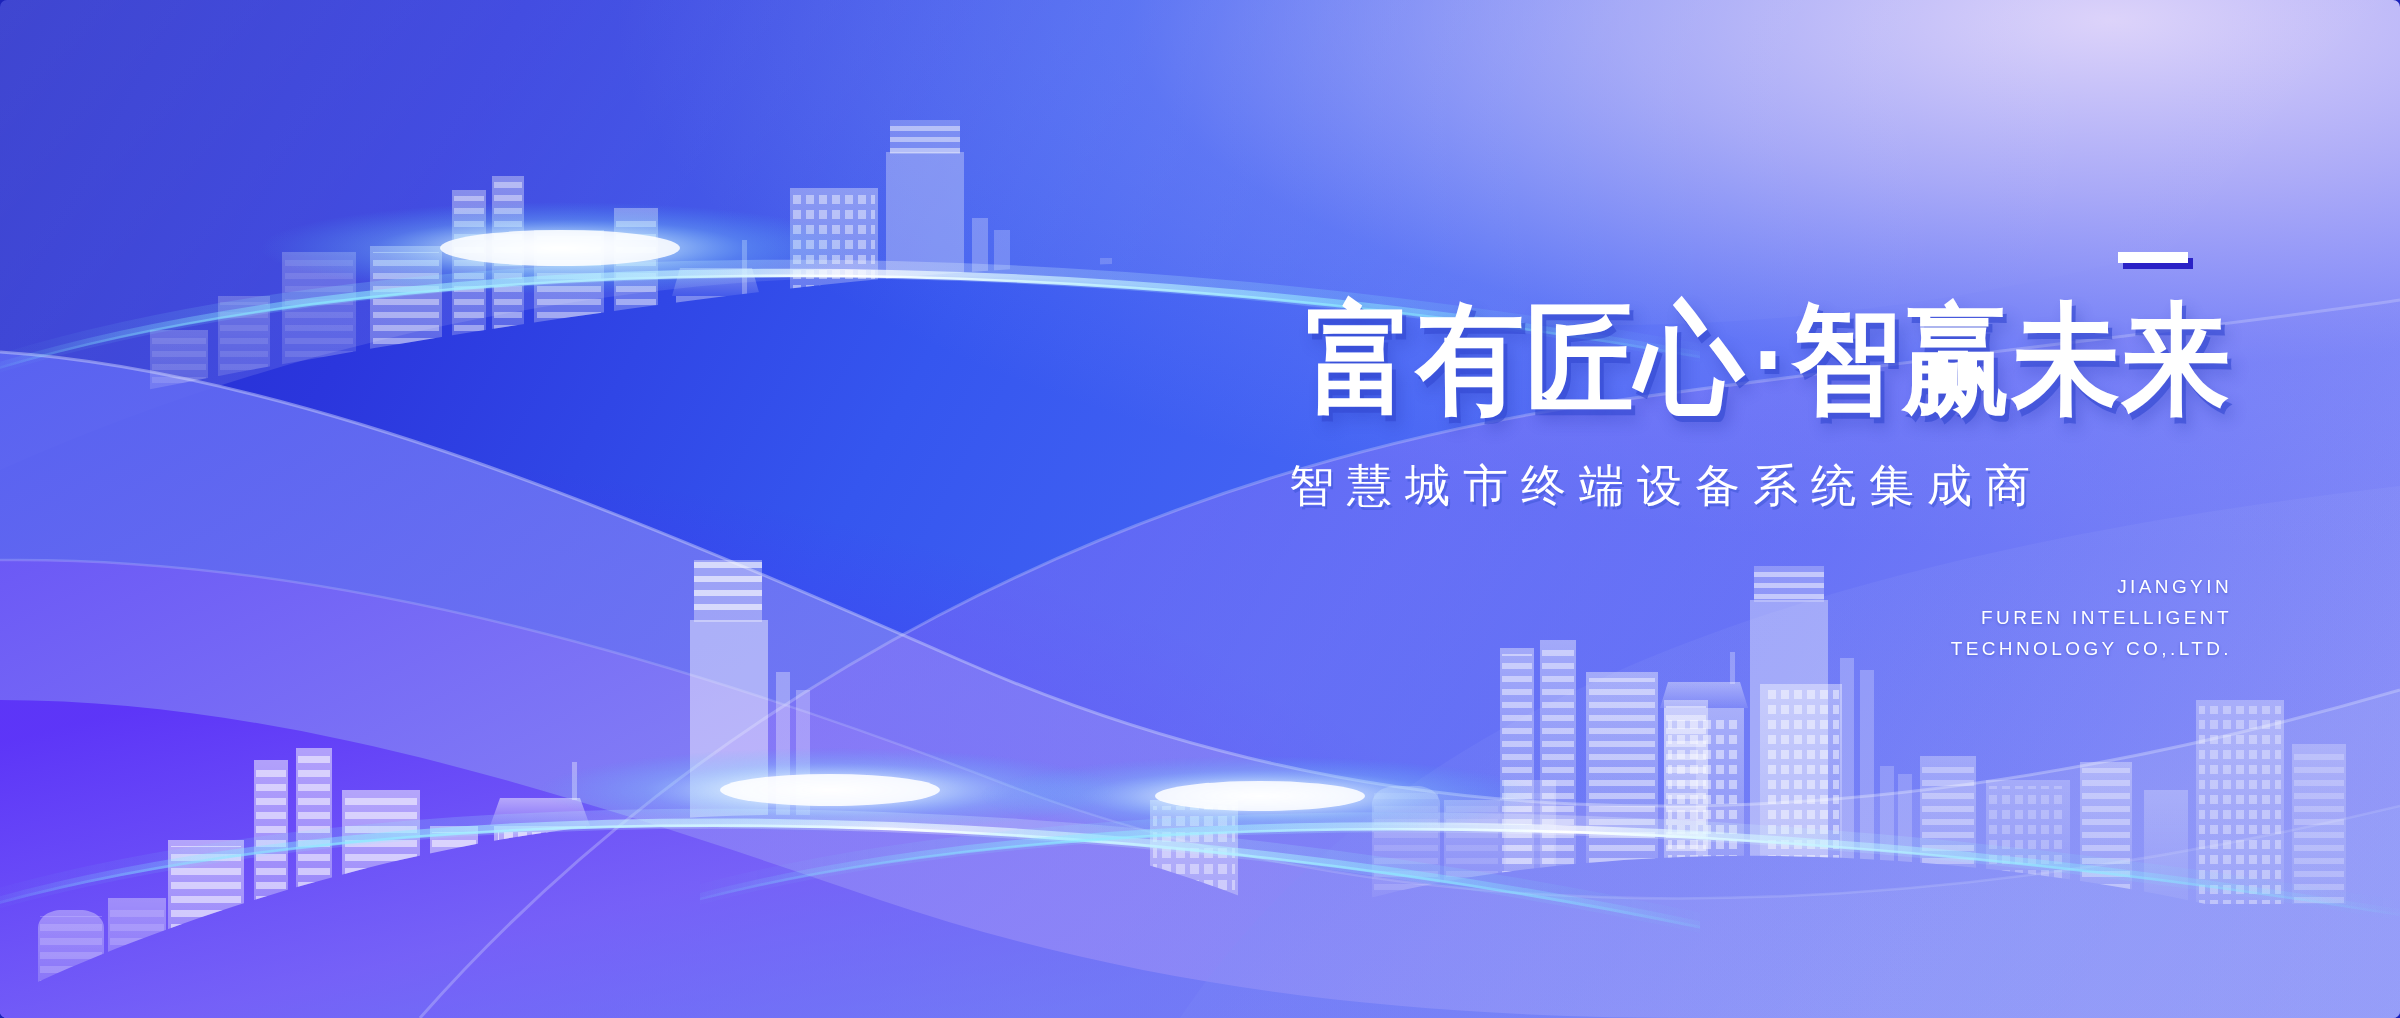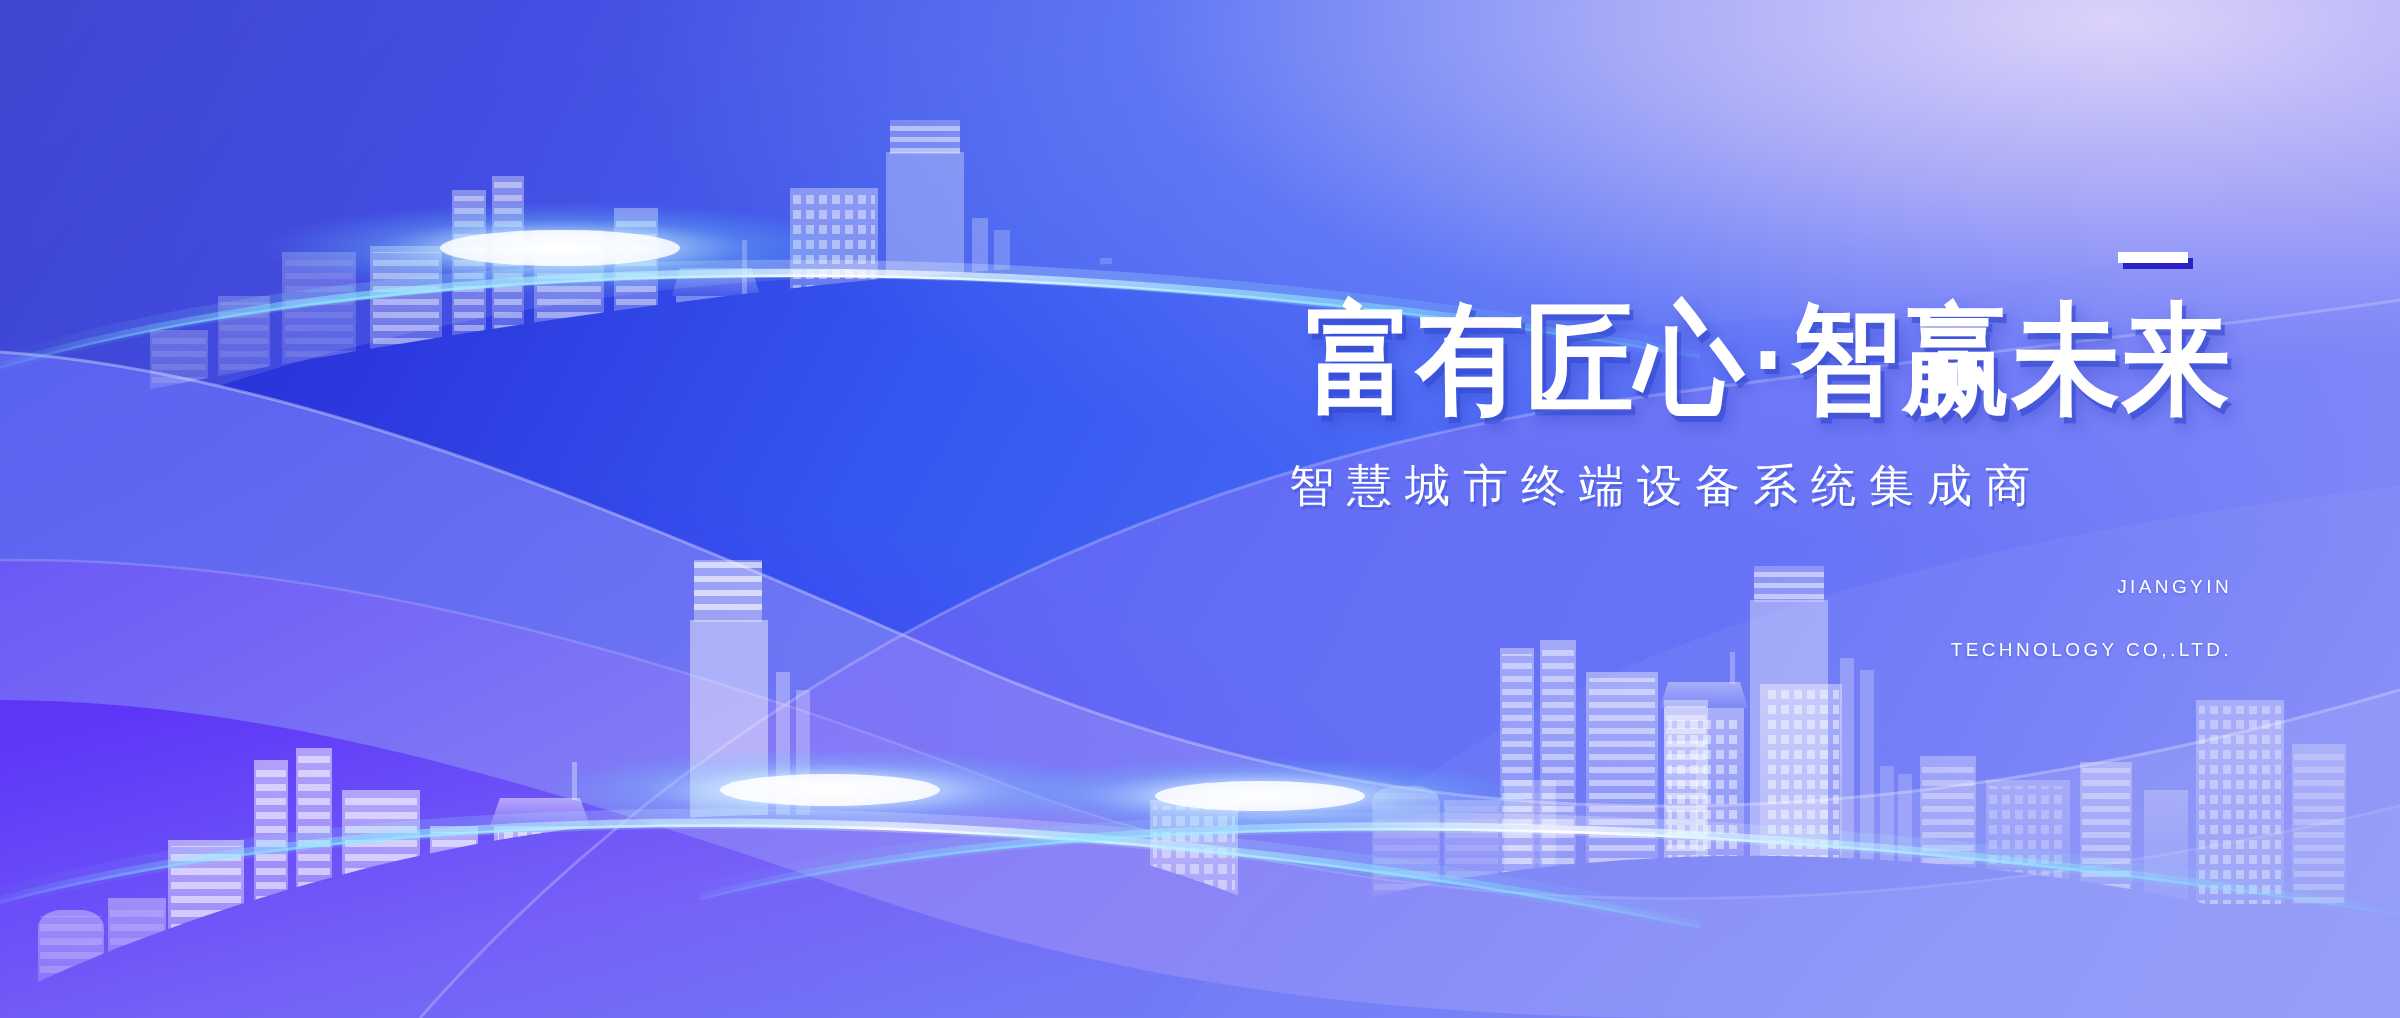--- a/index.html
+++ b/index.html
@@ -10,20 +10,21 @@
   #banner {
     position: relative;
     width: 2400px;
     height: 1018px;
     overflow: hidden;
     font-family: "Liberation Sans", "DejaVu Sans", sans-serif;
     background:
       radial-gradient(120% 100% at 88% 2%, rgba(222,212,250,0.98) 0%, rgba(196,190,248,0.72) 17%, rgba(140,150,250,0.28) 34%, rgba(90,110,245,0.0) 52%),
       radial-gradient(95% 85% at 4% 96%, rgba(92,32,250,0.95) 0%, rgba(78,38,248,0.55) 32%, rgba(60,60,245,0.0) 62%),
       linear-gradient(118deg, #2028c9 0%, #2b36dd 18%, #3556ef 38%, #4565f4 55%, #5a6cf6 72%, #8f8ff8 100%);
+    border-radius: 7px;
   }
 
   
   .layer {
     position: absolute;
     inset: 0;
     width: 100%;
     height: 100%;
     display: block;
   }
@@ -86,21 +87,21 @@
   }
   .company {
     margin: 56px 0 0 0;
     font-size: 19px;
     line-height: 1.62;
     color: #ffffff;
     letter-spacing: 3.4px;
     font-weight: 400;
     text-shadow: 0 1px 3px rgba(40,60,180,0.45);
   }
-  .company div { white-space: nowrap; margin-top: 32px; }
+  .company div { white-space: nowrap; }
 </style>
 </head>
 <body>
 
 <div id="banner">
 
   <svg class="layer" viewBox="0 0 2400 1018" preserveAspectRatio="none">
     <defs>
       <linearGradient id="wv1" x1="0" y1="0" x2="1" y2="0.5">
         <stop offset="0%" stop-color="#5a63f2" stop-opacity="0.95"></stop>
@@ -458,17 +459,18 @@
     </div>
 
     <h1 class="headline">
       <span>富有匠心</span><span class="dot">·</span><span>智赢未来</span>
     </h1>
 
     <div class="subtitle">智慧城市终端设备系统集成商</div>
 
     <div class="company">
       <div>JIANGYIN</div>
+      <div>FUREN INTELLIGENT</div>
       <div>TECHNOLOGY CO,.LTD.</div>
     </div>
 
   </div>
 </div>
 
 </body></html>

